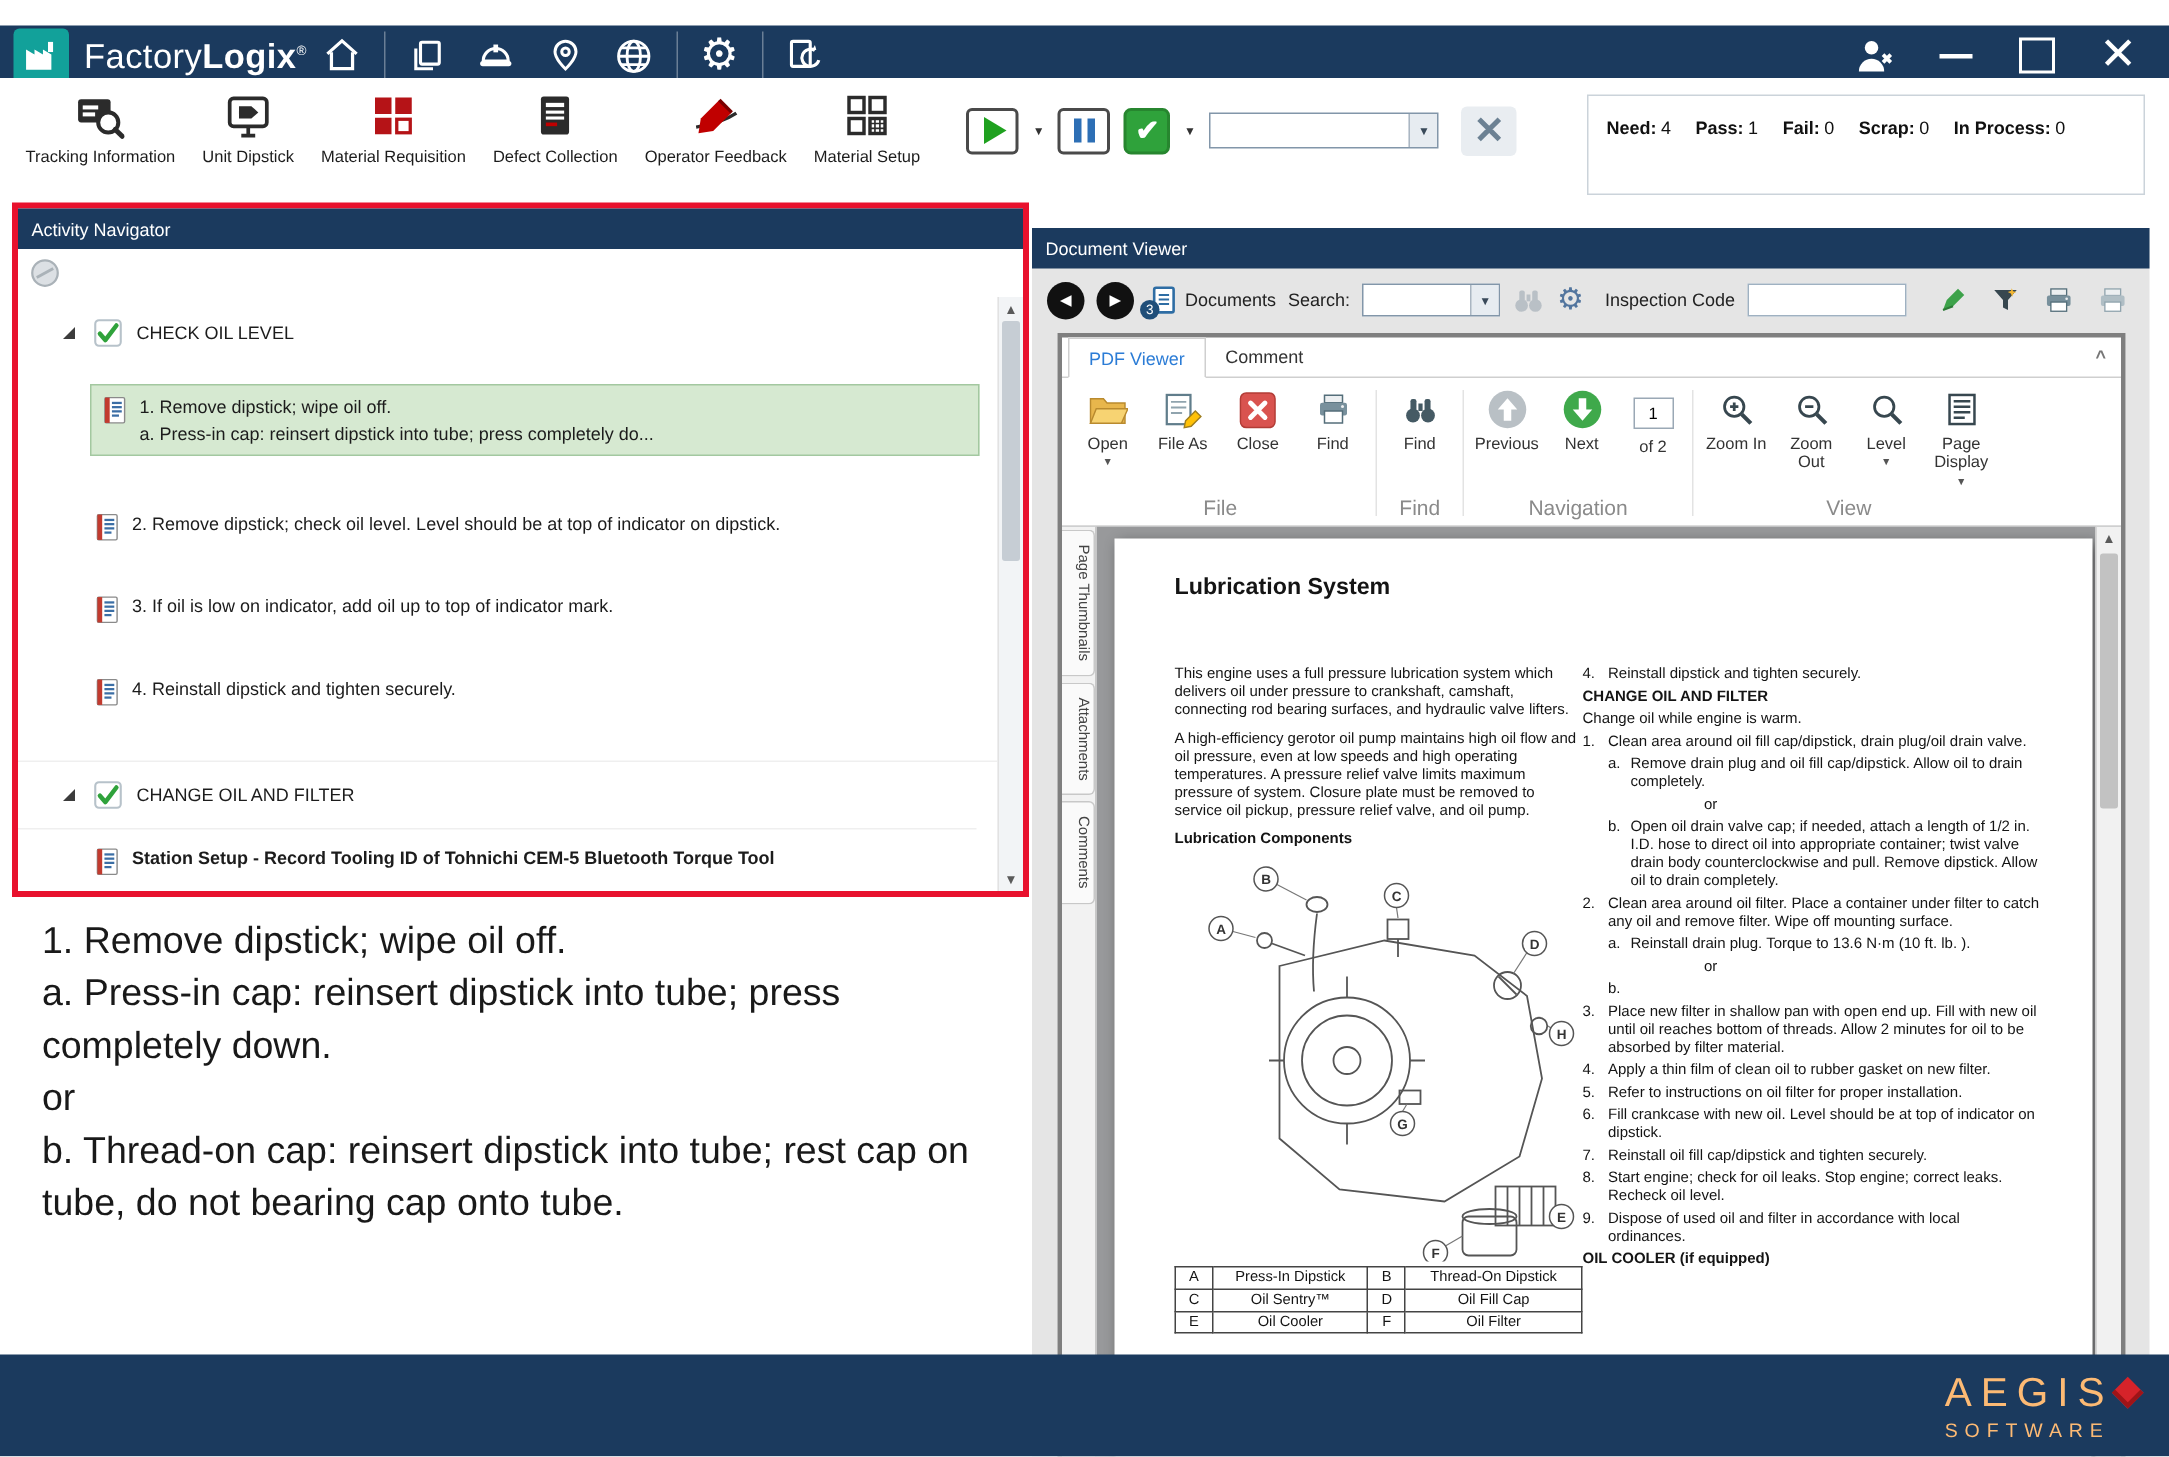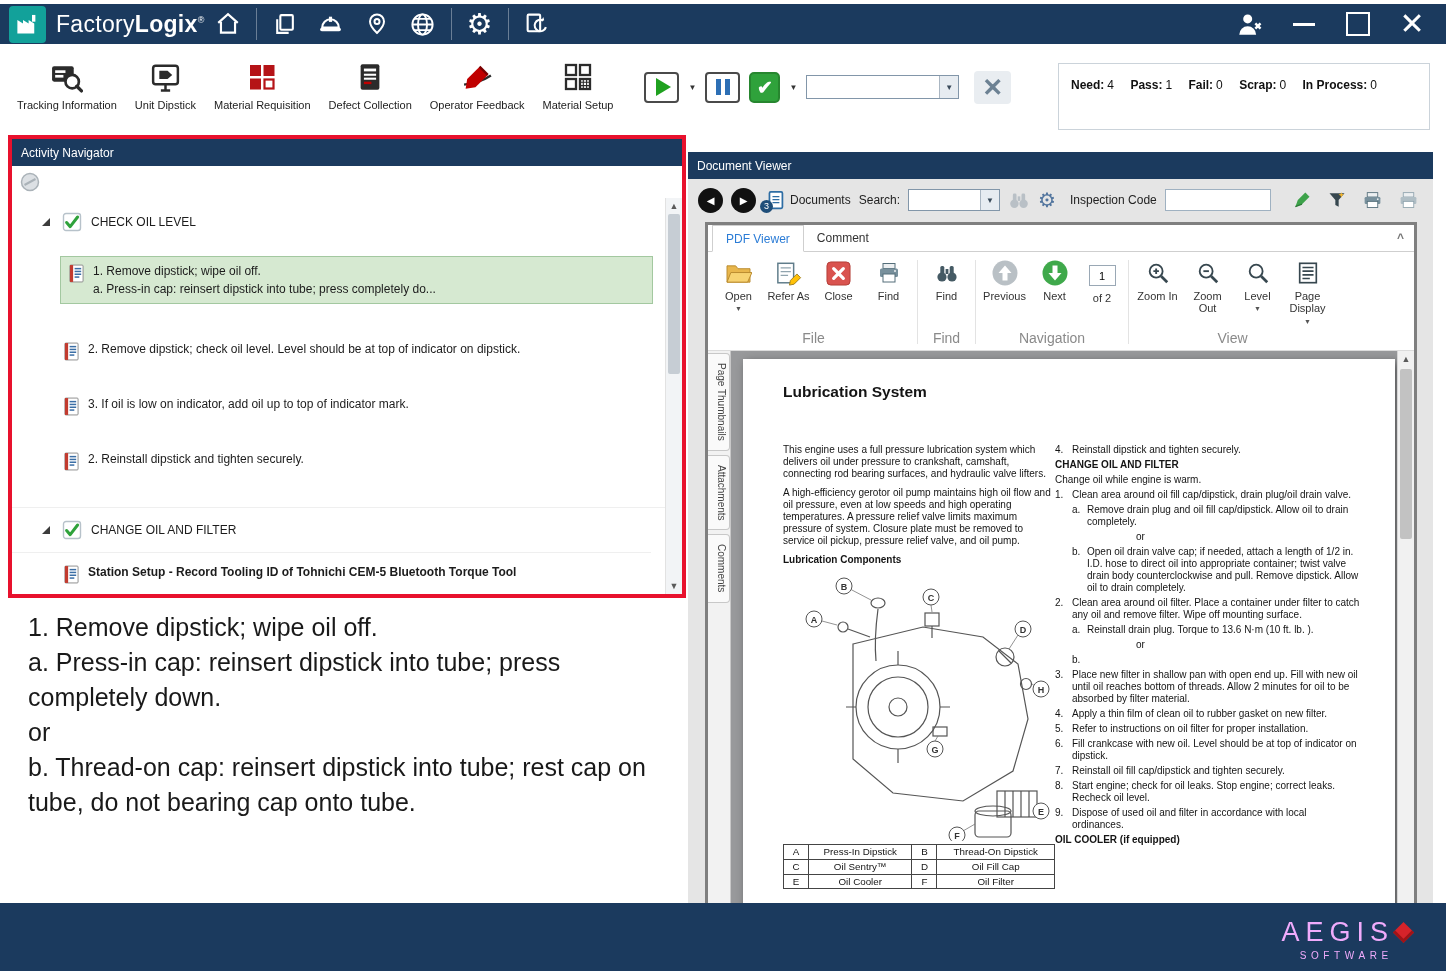--- a/index.html
+++ b/index.html
@@ -3,21 +3,21 @@
 <meta charset="utf-8">
 <style>
   * { margin:0; padding:0; box-sizing:border-box; }
   :root{
     --navy:#1B3A5E; --teal:#12A19A; --red:#E8112D; --ink:#1c1c1c;
   }
   body{ font-family:"Liberation Sans", sans-serif; background:#e9e9e9; }
   .window{ position:relative; width:1446px; height:971px; background:#fff; overflow:hidden; }
 
   
-  .titlebar{ position:absolute; top:4px; left:0; right:0; height:40px; background:var(--navy);
+  .titlebar{ position:absolute; top:17px; left:0; right:0; height:40px; background:var(--navy);
              display:flex; align-items:center; color:#fff; }
   .logo-box{ width:37px; height:37px; background:var(--teal); border-radius:4px; margin-left:9px;
              display:flex; align-items:center; justify-content:center; flex:none; }
   .app-name{ font-size:23px; margin-left:10px; white-space:nowrap; letter-spacing:.3px; }
   .app-name .bold{ font-weight:bold; }
   .app-name sup{ font-size:9px; }
   .tb-icon{ width:46px; height:46px; display:flex; align-items:center; justify-content:center; }
   .tb-sep{ width:1px; height:32px; background:rgba(255,255,255,.35); margin:0 5px; flex:none;}
   .win-controls{ margin-left:auto; display:flex; align-items:center; gap:14px; padding-right:14px; }
   .win-btn{ width:40px; height:40px; display:flex; align-items:center; justify-content:center; }
@@ -131,26 +131,26 @@
   .pcr{ flex:1; }
   .rc-item{ display:flex; margin-bottom:3px; }
   .rc-item .n{ flex:none; width:17px; }
   .rc-item .t{ flex:1; }
   .rc-item.lvl1{ padding-left:17px; } .rc-item.lvl1 .n{ width:15px; }
   .rc-item.or{ padding-left:64px; margin:1px 0 3px; }
   .rc-item.heading{ font-weight:bold; } .rc-item.heading .n, .rc-item.plain .n{ width:0; }
 
   
   .footer{ position:absolute; left:0; right:0; bottom:0; height:68px; background:var(--navy); }
-  .aegis{ position:absolute; right:35px; bottom:10px; color:#f0abfc; text-align:center; }
+  .aegis{ position:absolute; right:20px; bottom:10px; color:#fdba74; text-align:left; }
   .aegis-top{ display:flex; align-items:center; }
   .aegis-name{ font-size:27px; letter-spacing:6px; }
   .aegis-diamond{ width:15px; height:15px; background:#D6232A; transform:rotate(45deg); margin-left:2px;
                   box-shadow:inset -3px -3px 0 #9E1418; }
-  .aegis-sub{ font-size:10px; letter-spacing:4.6px; margin-top:2px; }
+  .aegis-sub{ font-size:13px; letter-spacing:4.6px; margin-top:2px; }
   svg{ display:block; }
 </style>
 </head>
 <body>
 
 <div class="window">
 
   <div class="titlebar">
     <div class="logo-box">
       <svg viewBox="0 0 24 24" width="27" height="27">
@@ -403,21 +403,21 @@
           <span class="doc-icon">
             <svg viewBox="0 0 16 20" width="15" height="19">
               <rect x="1" y="1" width="14" height="18" rx="1" fill="#fff" stroke="#8a8a8a"></rect>
               <rect x="1" y="1" width="3.4" height="18" fill="#C23B2F"></rect>
               <rect x="6" y="4" width="7" height="1.6" fill="#3B6EA5"></rect>
                 <rect x="6" y="7" width="7" height="1.6" fill="#3B6EA5"></rect>
               <rect x="6" y="10" width="7" height="1.6" fill="#3B6EA5"></rect>
                 <rect x="6" y="13" width="5" height="1.6" fill="#3B6EA5"></rect>
             </svg>
           </span>
-          <span class="step-text">2. Reinstall dipstick and tighten securely.</span>
+          <span class="step-text">4. Reinstall dipstick and tighten securely.</span>
         </div>
 
         <div class="tree-group bt">
           <span class="expander"></span>
           <span class="chk-icon">
             <svg viewBox="0 0 20 20" width="20" height="20">
               <rect x="1.5" y="1.5" width="17" height="17" rx="2.5" fill="#fff" stroke="#B7C2CA" stroke-width="1.4"></rect>
               <path d="M4.6 10.5l3.6 4.2L15.6 5" fill="none" stroke="#2FA23B" stroke-width="3" stroke-linecap="round" stroke-linejoin="round"></path>
             </svg>
           </span>
@@ -534,21 +534,21 @@
               <span class="caret">▼</span>
             </div>
             <div class="rbtn">
               <span class="ricon">
                 <svg viewBox="0 0 28 26" width="26" height="25">
                   <rect x="2" y="2" width="17" height="21" fill="#fff" stroke="#607D8B" stroke-width="1.6"></rect>
                   <path d="M5 7h11M5 11h11M5 15h8" stroke="#90A4AE" stroke-width="1.4"></path>
                   <path d="M15.5 20.5l7-7 4 4-7 7-5 1z" fill="#FFC107" stroke="#9E7D1E"></path>
                 </svg>
               </span>
-              <span>Refer As</span>
+              <span>File As</span>
             </div>
             <div class="rbtn">
               <span class="ricon">
                 <svg viewBox="0 0 26 26" width="25" height="25">
                   <rect x="1" y="1" width="24" height="24" rx="4" fill="#D9534F" stroke="#B23C36"></rect>
                   <path d="M8 8l10 10M18 8L8 18" stroke="#fff" stroke-width="3.4" stroke-linecap="round"></path>
                 </svg>
               </span>
               <span>Close</span>
             </div>

